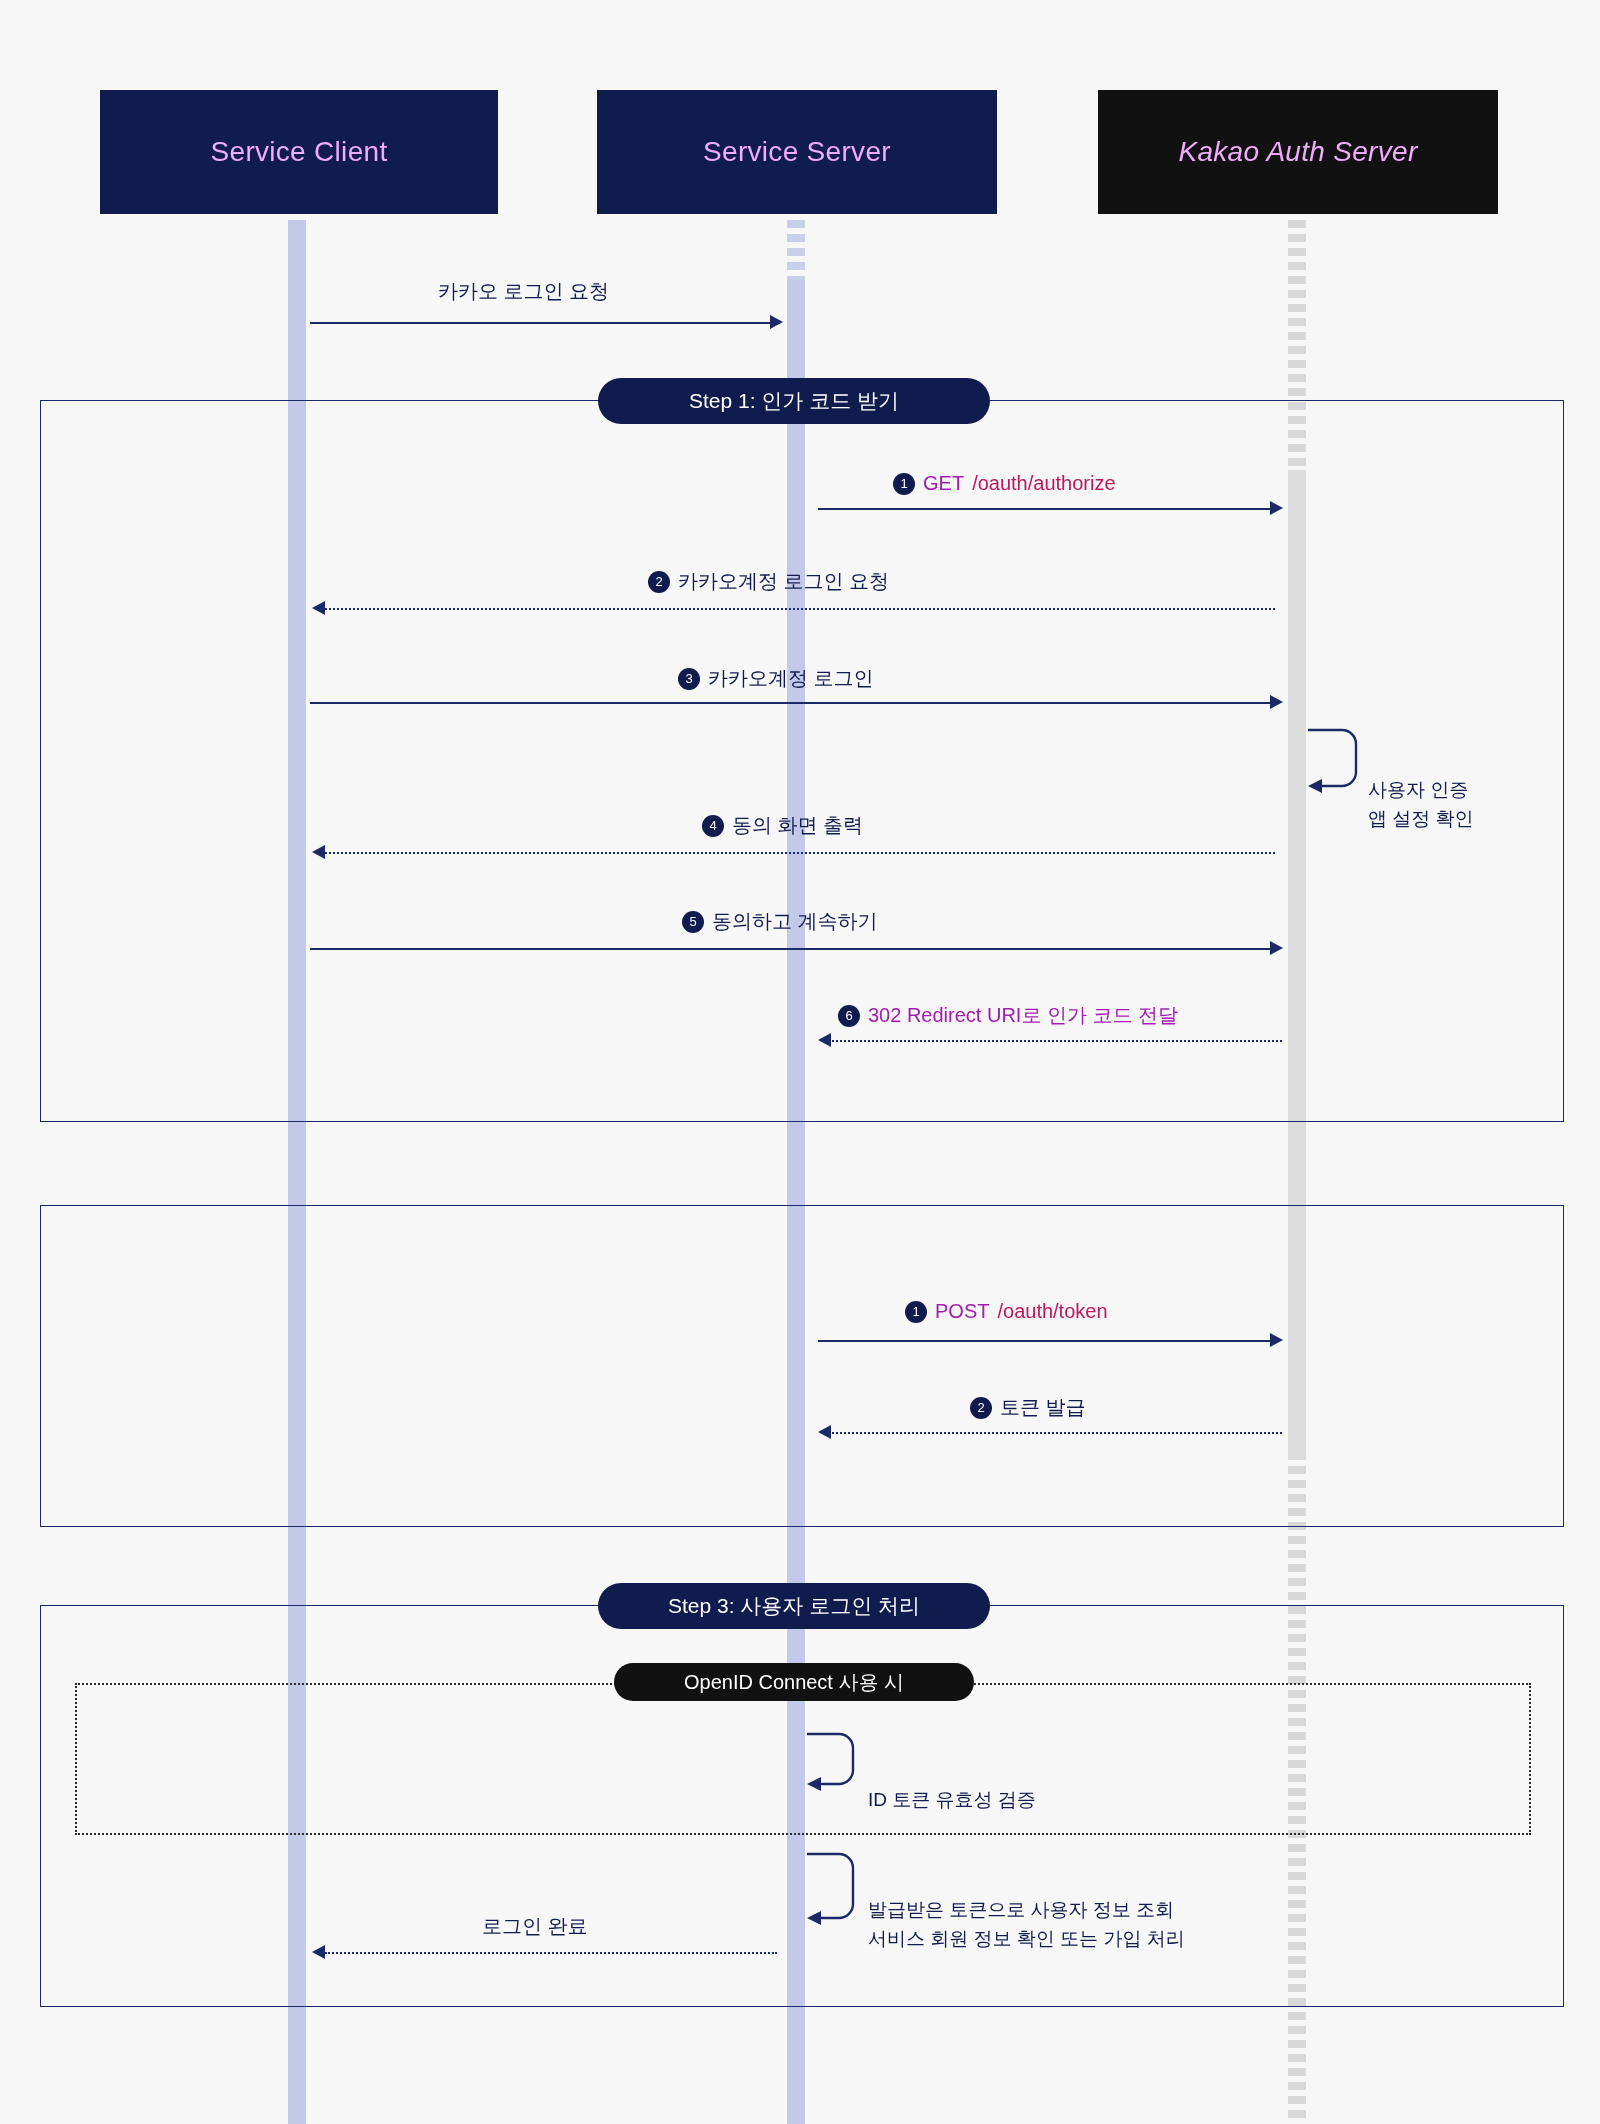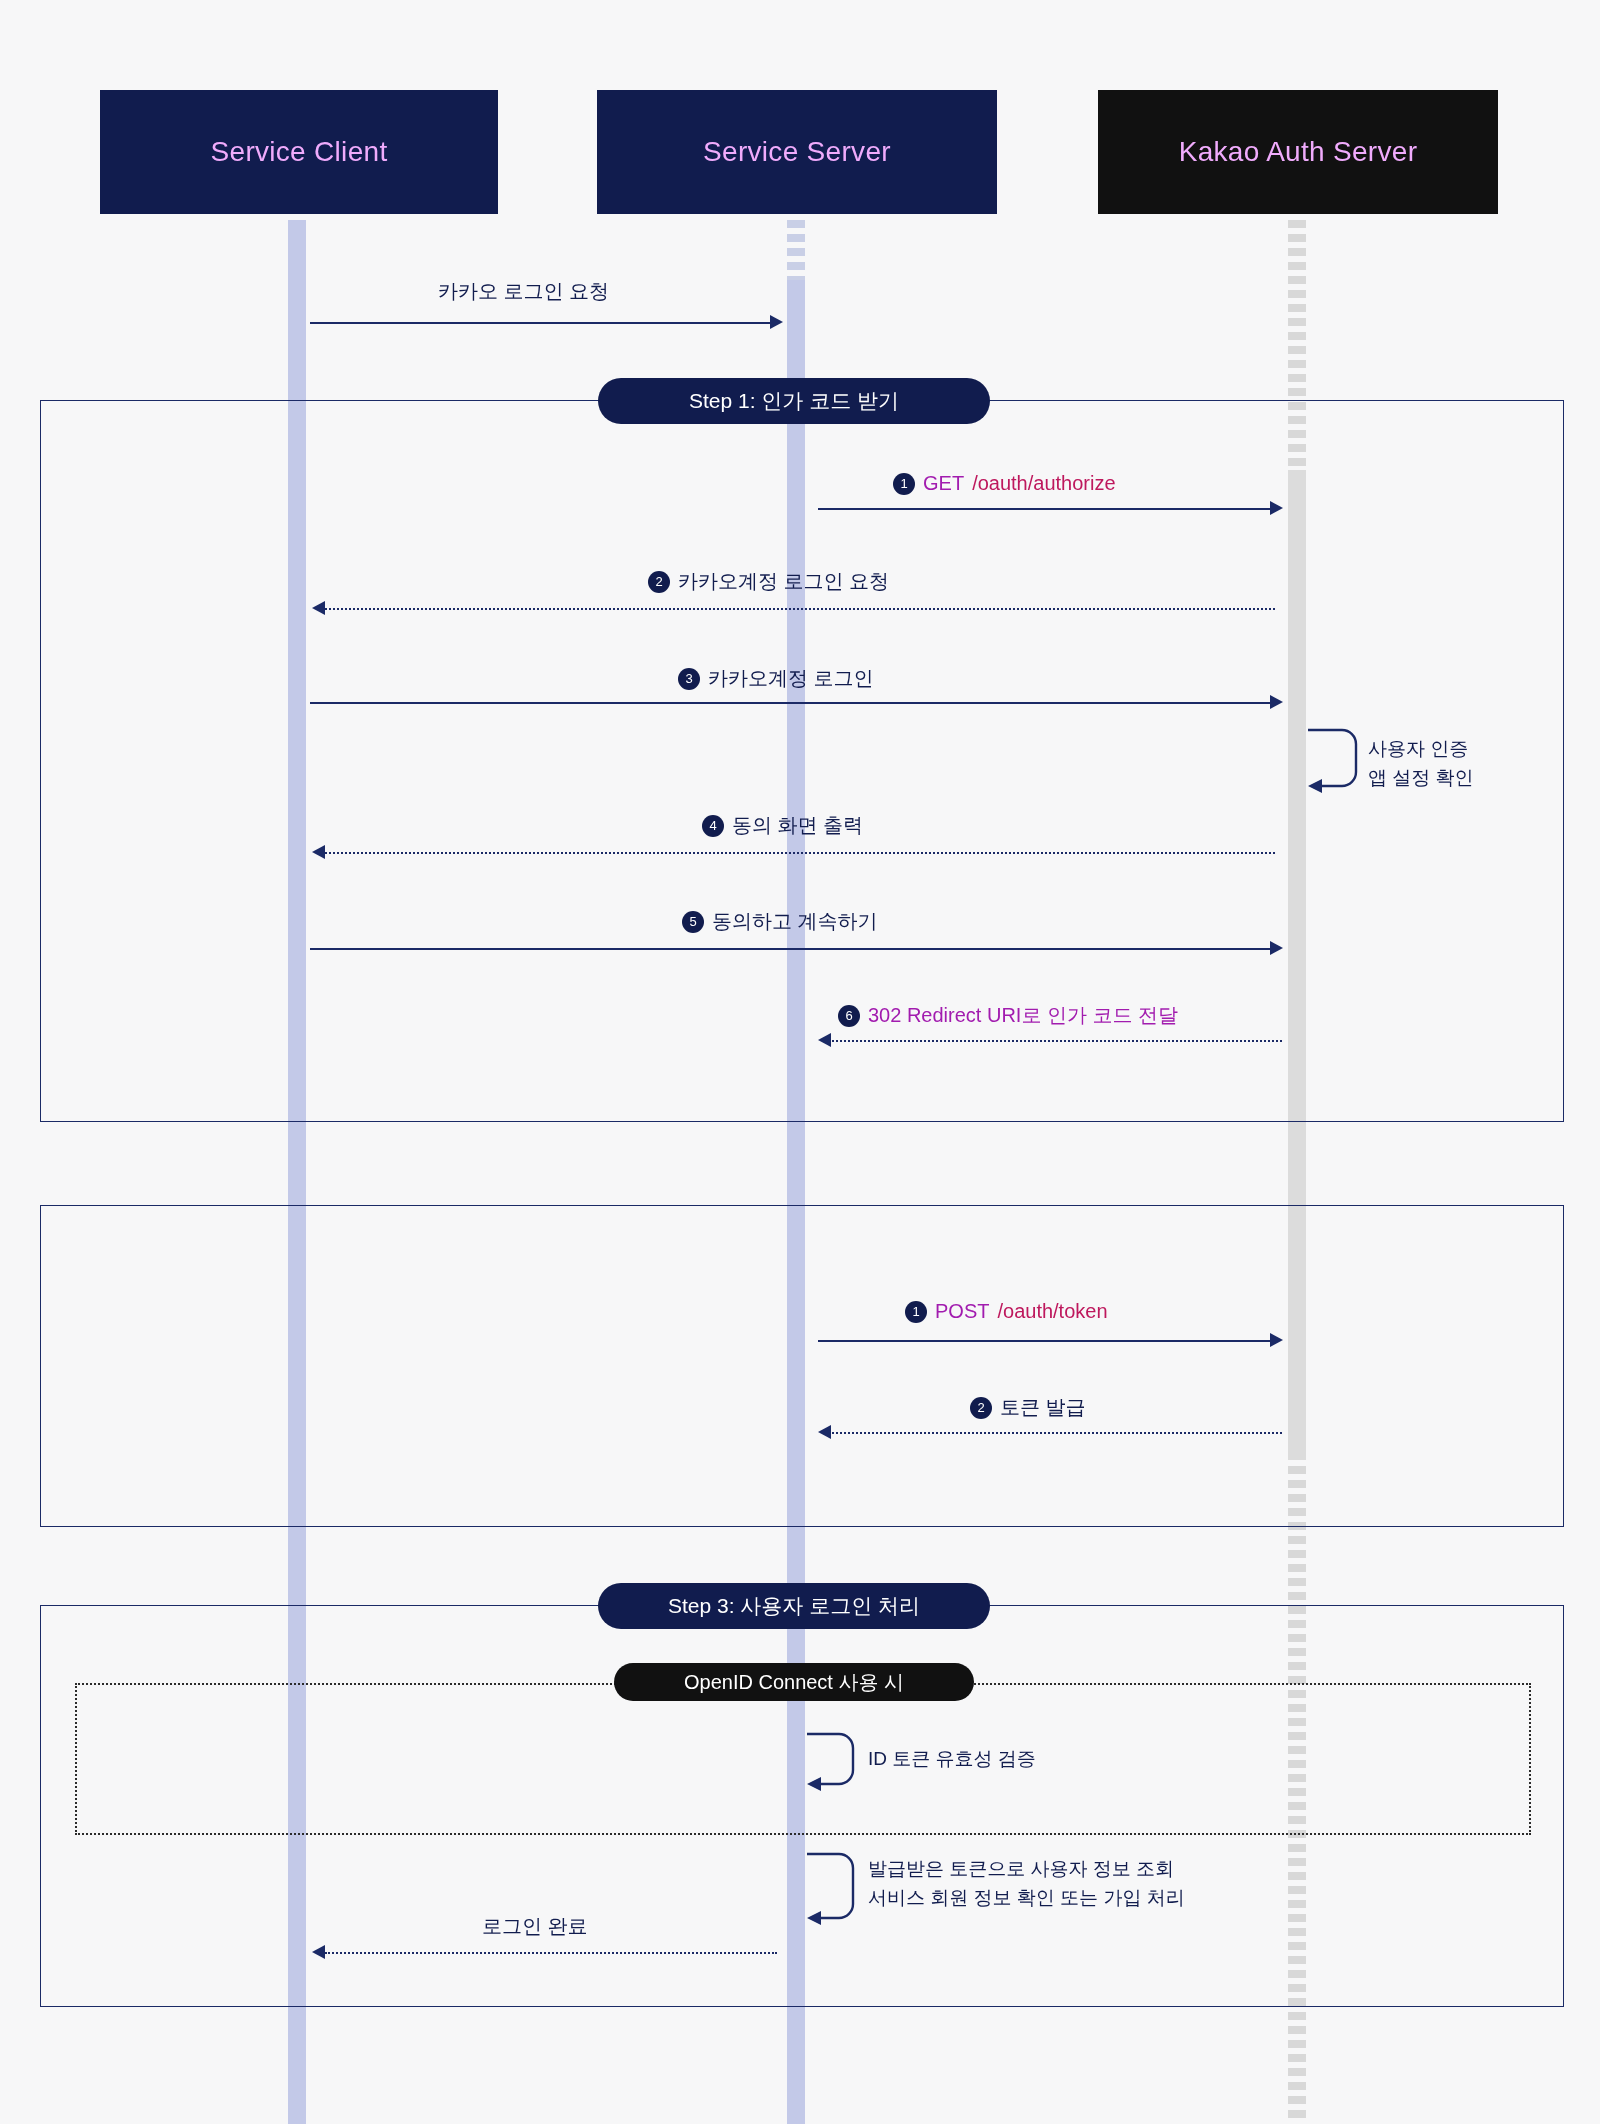--- a/index.html
+++ b/index.html
@@ -26,21 +26,21 @@
     position: absolute;
     height: 124px;
     display: flex;
     align-items: center;
     justify-content: center;
     color: #f0abfc;
     font-size: 28px;
     letter-spacing: 0.3px;
   }
   .actor.navy { background: #111c4e; }
-  .actor.black { background: #111111; }
+  .actor.black { background: #111111; font-style: italic; }
 
   
   .lifeline {
     position: absolute;
     width: 18px;
     top: 220px;
     bottom: 0;
     background: repeating-linear-gradient(
       to bottom,
       #c9cfe6 0px, #c9cfe6 8px,
@@ -130,20 +130,21 @@
   .selfloop {
     position: absolute;
   }
   .selfloop svg { display: block; }
   .self-text {
     position: absolute;
     font-size: 19px;
     line-height: 1.5;
     color: #111c4e;
     white-space: nowrap;
+    margin-top: 41px;
   }
 </style>
 </head>
 <body>
 
 <div class="canvas">
 
   <div class="lifeline" style="left:288px;"></div>
   <div class="lifeline" style="left:787px;"></div>
   <div class="lifeline gray" style="left:1288px;"></div>

